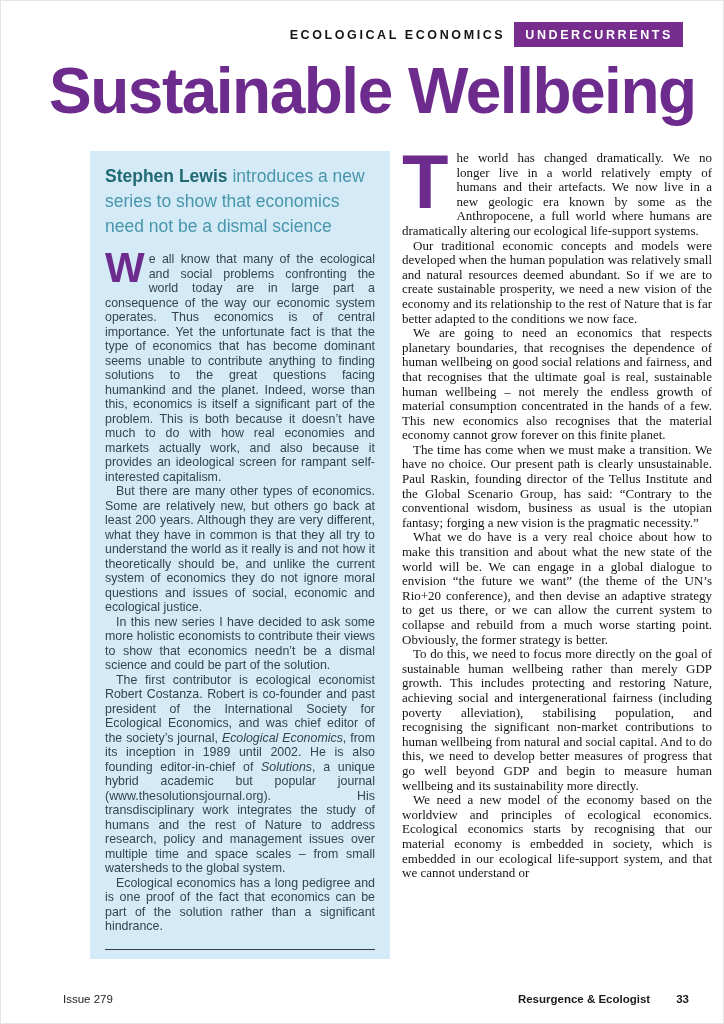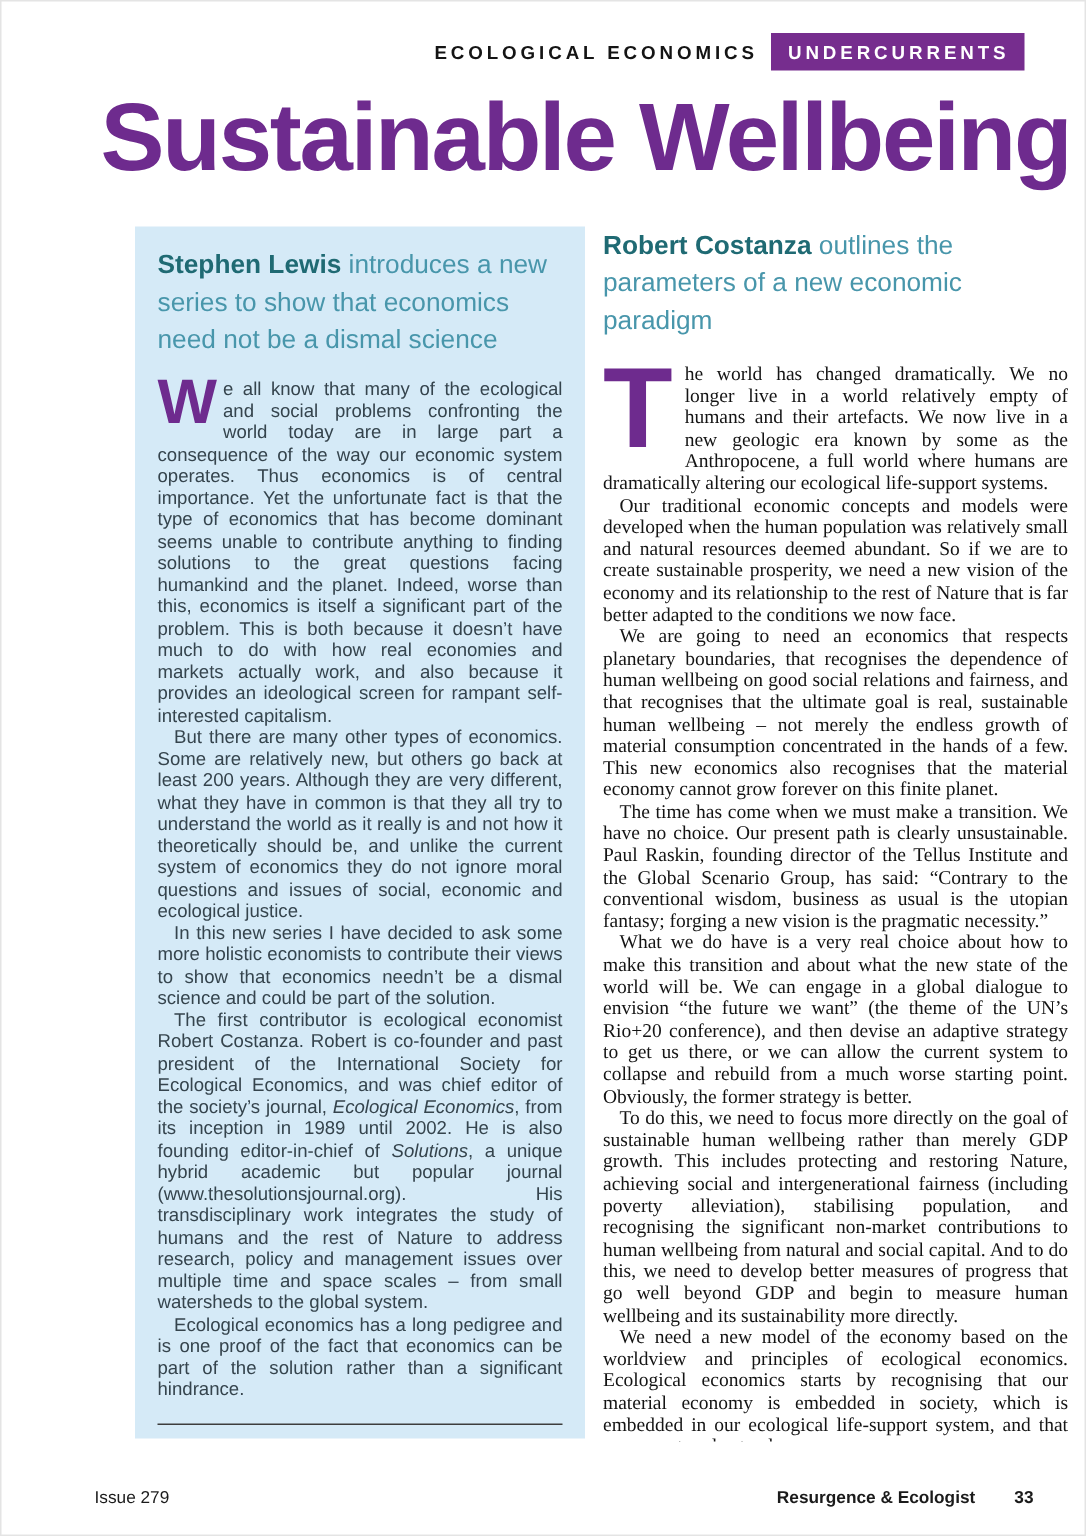--- a/index.html
+++ b/index.html
@@ -8,21 +8,21 @@
           background:#fff; border:1px solid #e4e4e4; overflow:hidden; }
 
   
   .header { position:absolute; top:21px; right:40px; display:flex; align-items:stretch; }
   .category { font-weight:bold; font-size:12.5px; letter-spacing:2.6px; color:#141414;
               align-self:center; margin-right:9px; }
   .badge { background:#762d8e; color:#fff; font-weight:bold; font-size:12.5px;
            letter-spacing:2.6px; padding:6px 10px 5px 11px; }
 
   
-  .title { position:absolute; top:53px; left:66px; margin:0; font-size:64px; font-weight:600;
+  .title { position:absolute; top:53px; left:48px; margin:0; font-size:64px; font-weight:600;
            color:#6e2b8e; letter-spacing:-1.5px; white-space:nowrap; }
 
   
   .columns { position:absolute; top:150px; left:60px; display:flex; gap:12px;padding-left:29px; }
   .left-col { width:300px; height:808px; background:#d5eaf7; box-sizing:border-box;
               padding:13px 15px 12px; overflow:hidden; }
   .right-col { width:310px; height:810px; overflow:hidden; }
 
   .standfirst { margin:0 0 13px; font-size:17.5px; line-height:25px; color:#4896ab; }
   .standfirst strong { color:#1f6a73; font-weight:bold; }
@@ -71,21 +71,20 @@
             <p class="indent"><span>The first contributor is ecological economist Robert Costanza. Robert is co-founder and past president of the International Society for Ecological Economics, and was chief editor of the society’s journal, </span><i>Ecological Economics</i><span>, from its inception in 1989 until 2002. He is also founding editor-in-chief of </span><i>Solutions</i><span>, a unique hybrid academic but popular journal (www.thesolutionsjournal.org). His transdisciplinary work integrates the study of humans and the rest of Nature to address research, policy and management issues over multiple time and space scales – from small watersheds to the global system.</span></p>
             <p class="indent"><span>Ecological economics has a long pedigree and is one proof of the fact that economics can be part of the solution rather than a significant hindrance.</span></p>
           </div>
       </div>
 
       <div class="footnote-rule"></div>
       <p class="footnote">Stephen Lewis is acting Commissioning Editor for this Economics series of articles which will appear periodically in future issues.</p>
     </div>
 
     <div class="right-col">
-      <p class="standfirst"><strong>Robert Costanza</strong><span> outlines the parameters of a new economic paradigm</span></p>
 
       <div class="body-serif">
         <p><span class="dropcap dropcap-t">T</span><span>he world has changed dramatically. We no longer live in a world relatively empty of humans and their artefacts. We now live in a new geologic era known by some as the Anthropocene, a full world where humans are dramatically altering our ecological life-support systems.</span></p>
         <div>
             <p class="indent"><span>Our traditional economic concepts and models were developed when the human population was relatively small and natural resources deemed abundant. So if we are to create sustainable prosperity, we need a new vision of the economy and its relationship to the rest of Nature that is far better adapted to the conditions we now face.</span></p>
             <p class="indent"><span>We are going to need an economics that respects planetary boundaries, that recognises the dependence of human wellbeing on good social relations and fairness, and that recognises that the ultimate goal is real, sustainable human wellbeing – not merely the endless growth of material consumption concentrated in the hands of a few. This new economics also recognises that the material economy cannot grow forever on this finite planet.</span></p>
             <p class="indent"><span>The time has come when we must make a transition. We have no choice. Our present path is clearly unsustainable. Paul Raskin, founding director of the Tellus Institute and the Global Scenario Group, has said: “Contrary to the conventional wisdom, business as usual is the utopian fantasy; forging a new vision is the pragmatic necessity.”</span></p>
             <p class="indent"><span>What we do have is a very real choice about how to make this transition and about what the new state of the world will be. We can engage in a global dialogue to envision “the future we want” (the theme of the UN’s Rio+20 conference), and then devise an adaptive strategy to get us there, or we can allow the current system to collapse and rebuild from a much worse starting point. Obviously, the former strategy is better.</span></p>
             <p class="indent"><span>To do this, we need to focus more directly on the goal of sustainable human wellbeing rather than merely GDP growth. This includes protecting and restoring Nature, achieving social and intergenerational fairness (including poverty alleviation), stabilising population, and recognising the significant non-market contributions to human wellbeing from natural and social capital. And to do this, we need to develop better measures of progress that go well beyond GDP and begin to measure human wellbeing and its sustainability more directly.</span></p>
             <p class="indent"><span>We need a new model of the economy based on the worldview and principles of ecological economics. Ecological economics starts by recognising that our material economy is embedded in society, which is embedded in our ecological life-support system, and that we cannot understand or</span></p>

